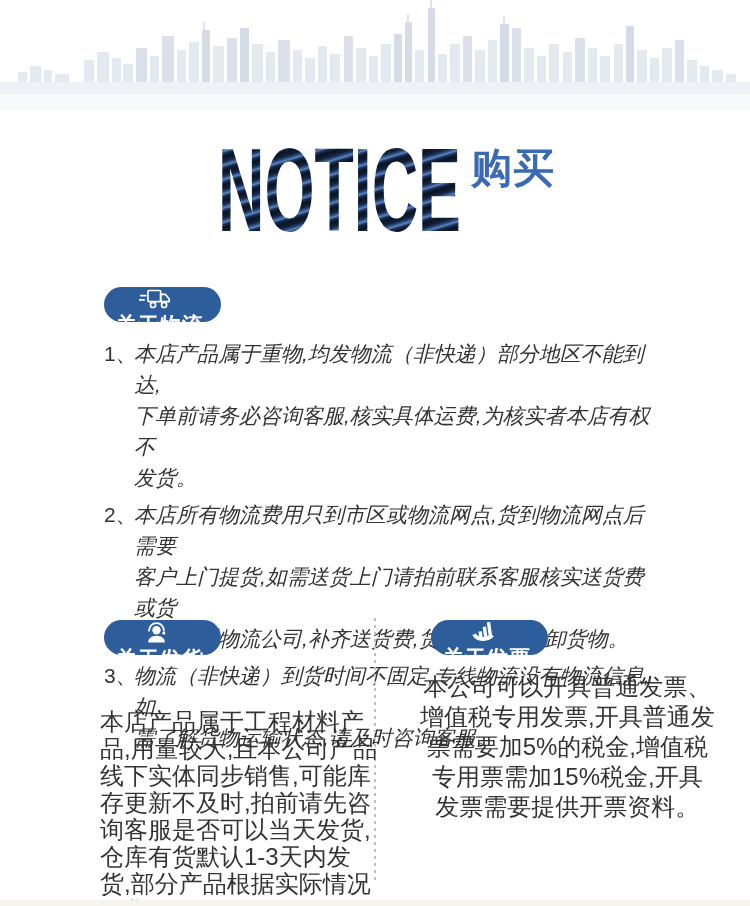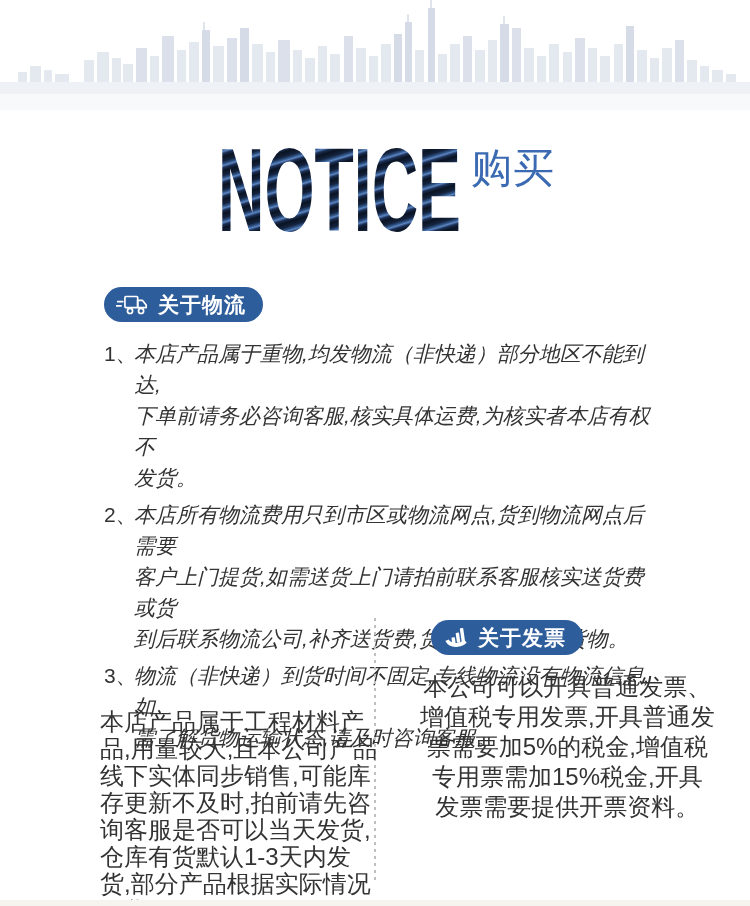--- a/index.html
+++ b/index.html
@@ -7,26 +7,27 @@
     position:relative;width:750px;height:906px;margin:0 auto;background:#ffffff;
     overflow:hidden;font-family:"Liberation Sans","DejaVu Sans",sans-serif;
     color:var(--body-text,#333);
   }
   
   .skyline{position:absolute;top:0;left:0;width:750px;height:115px;}
   
   .title-row{position:absolute;top:144px;left:212px;display:flex;align-items:flex-start;margin-left:6px;}
   .notice-svg{display:block;}
   .title-cn{margin-left:7px;margin-top:2px;color:var(--title-blue,#3b6ab3);
-    font-size:41px;line-height:44px;font-weight:normal;letter-spacing:1px;white-space:nowrap;}
+    font-size:41px;line-height:44px;font-weight:bold;letter-spacing:1px;white-space:nowrap;}
   
   .pill{
     position:absolute;height:35px;display:inline-flex;align-items:center;
     background:var(--pill-blue,#2e5d9c);border-radius:18px;padding:0 17px 0 12px;
     box-sizing:border-box;
+    flex-direction:column;
   }
   .pill .icon{display:inline-flex;margin-right:8px;}
   .pill .pill-label{color:#fff;font-size:21px;font-weight:bold;letter-spacing:1px;white-space:nowrap;}
   .pill-logistics{top:287px;left:104px;}
   .pill-shipping{top:620px;left:104px;}
   .pill-invoice{top:620px;left:424px;margin-left:7px;}
   
   .logistics-note{position:absolute;top:294px;left:245px;font-size:20px;color:#333;white-space:nowrap;}
   .logistics-list{position:absolute;top:338px;left:104px;width:556px;}
   .list-item{display:flex;margin-bottom:6px;font-size:21px;line-height:31px;color:#333;}
@@ -165,20 +166,31 @@
     </div>
     <div class="list-item">
       <span class="item-num">3、</span>
       <span class="item-text">物流（非快递）到货时间不固定,专线物流没有物流信息,如
 需了解货物运输状态,请及时咨询客服。</span>
     </div>
   </div>
 
   <div class="col-divider"></div>
 
+  <div class="pill pill-shipping">
+    <span class="icon">
+      <svg width="25" height="25" viewBox="0 0 24 24">
+        <path d="M4.8,10.2 a7.2,7.2 0 0 1 14.4,0" fill="none" stroke="#ffffff" stroke-width="1.8" stroke-linecap="round"></path>
+        <circle cx="12" cy="9.8" r="4" fill="#ffffff"></circle>
+        <circle cx="19" cy="12.6" r="1.4" fill="#ffffff"></circle>
+        <path d="M12,15.2 c-4.8,0 -8,2.7 -8,6.3 h16 c0,-3.6 -3.2,-6.3 -8,-6.3 z" fill="#ffffff"></path>
+      </svg>
+    </span>
+    <span class="pill-label">关于发货</span>
+  </div>
   <div class="col-body shipping-body">本店产品属于工程材料产
 品,用量较大,且本公司产品
 线下实体同步销售,可能库
 存更新不及时,拍前请先咨
 询客服是否可以当天发货,
 仓库有货默认1-3天内发
 货,部分产品根据实际情况
 发货。</div>
 
   <div class="pill pill-invoice">

